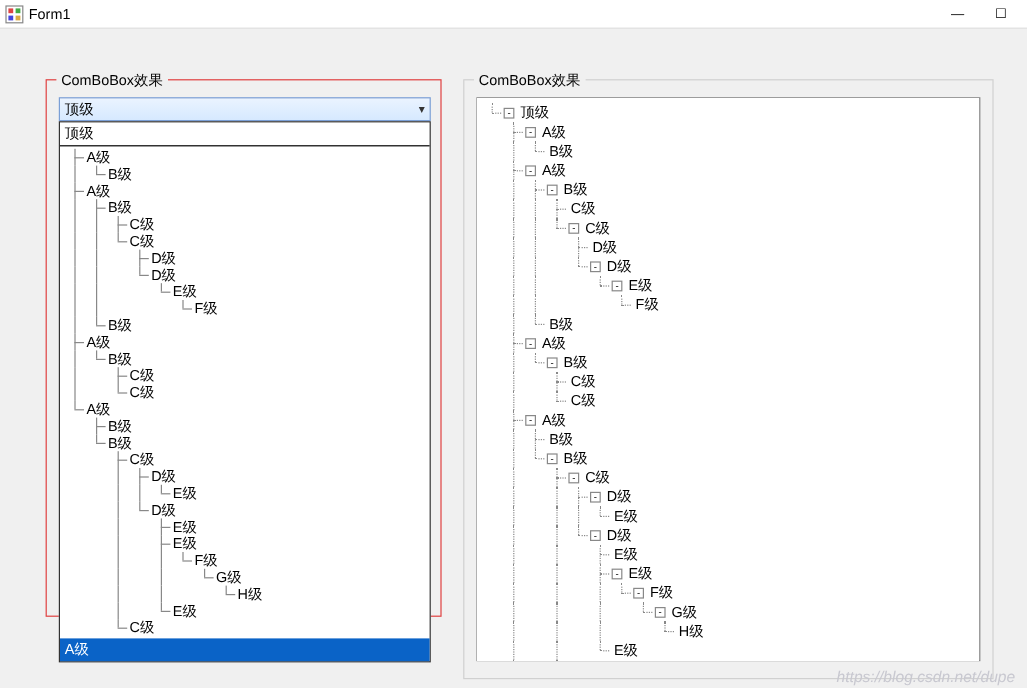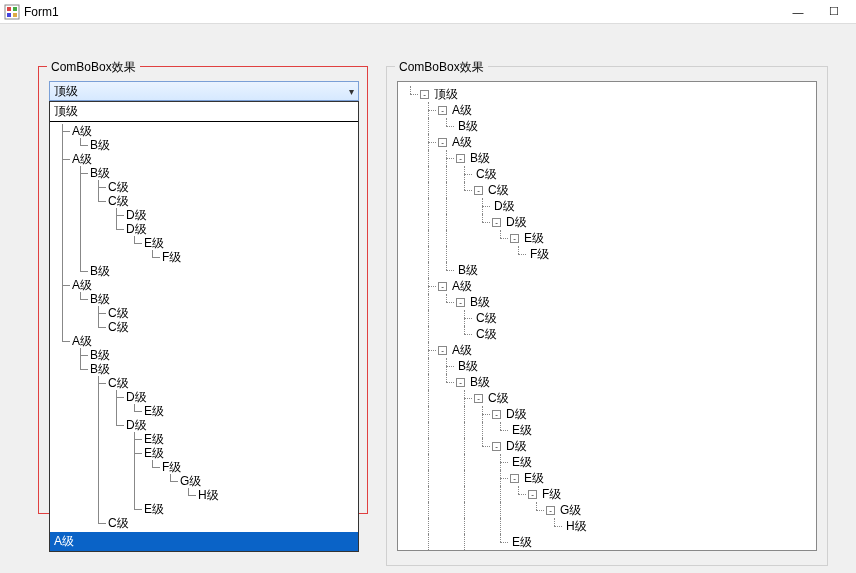--- a/index.html
+++ b/index.html
@@ -622,13 +622,14 @@
                   <span class="tv-ind branch last"></span>
                   <span class="tv-label">C级</span>
                 </div>
               </div>
             </div>
           </div>
         </div>
       </div>
   </div>
 
+  <div class="watermark">https://blog.csdn.net/dupe</div>
 </div>
 
 </body></html>

